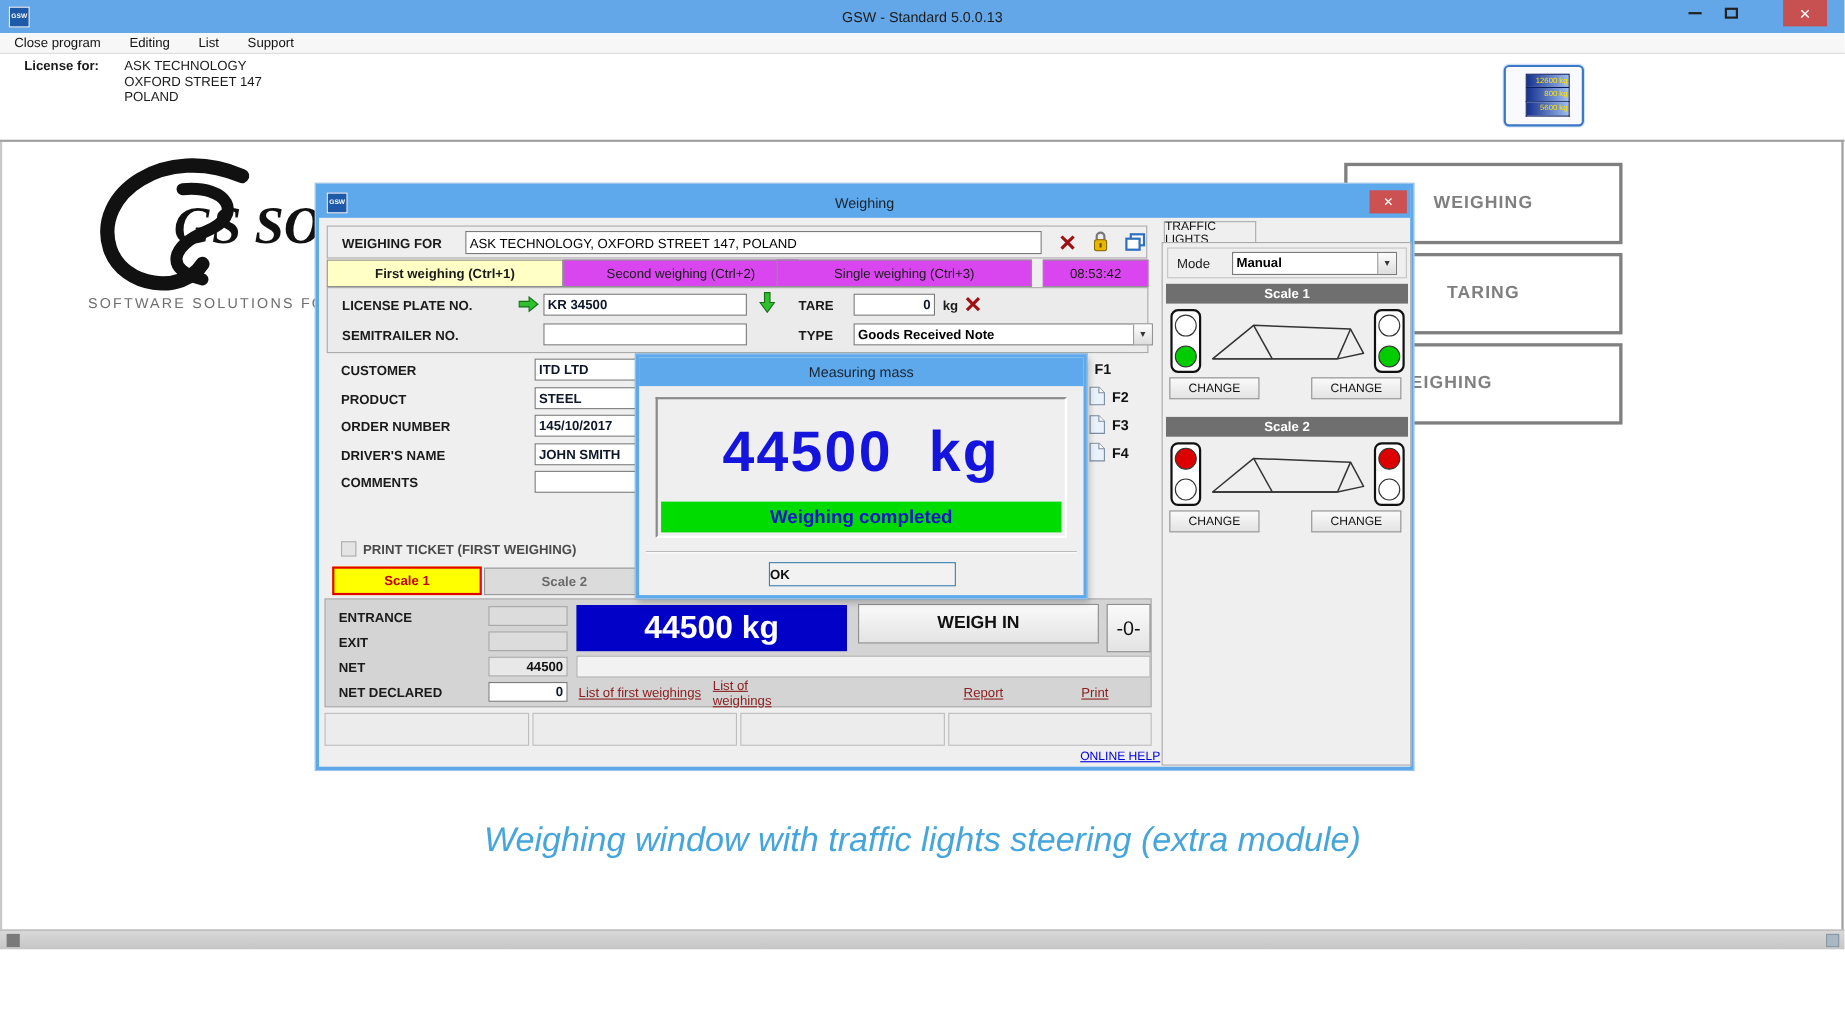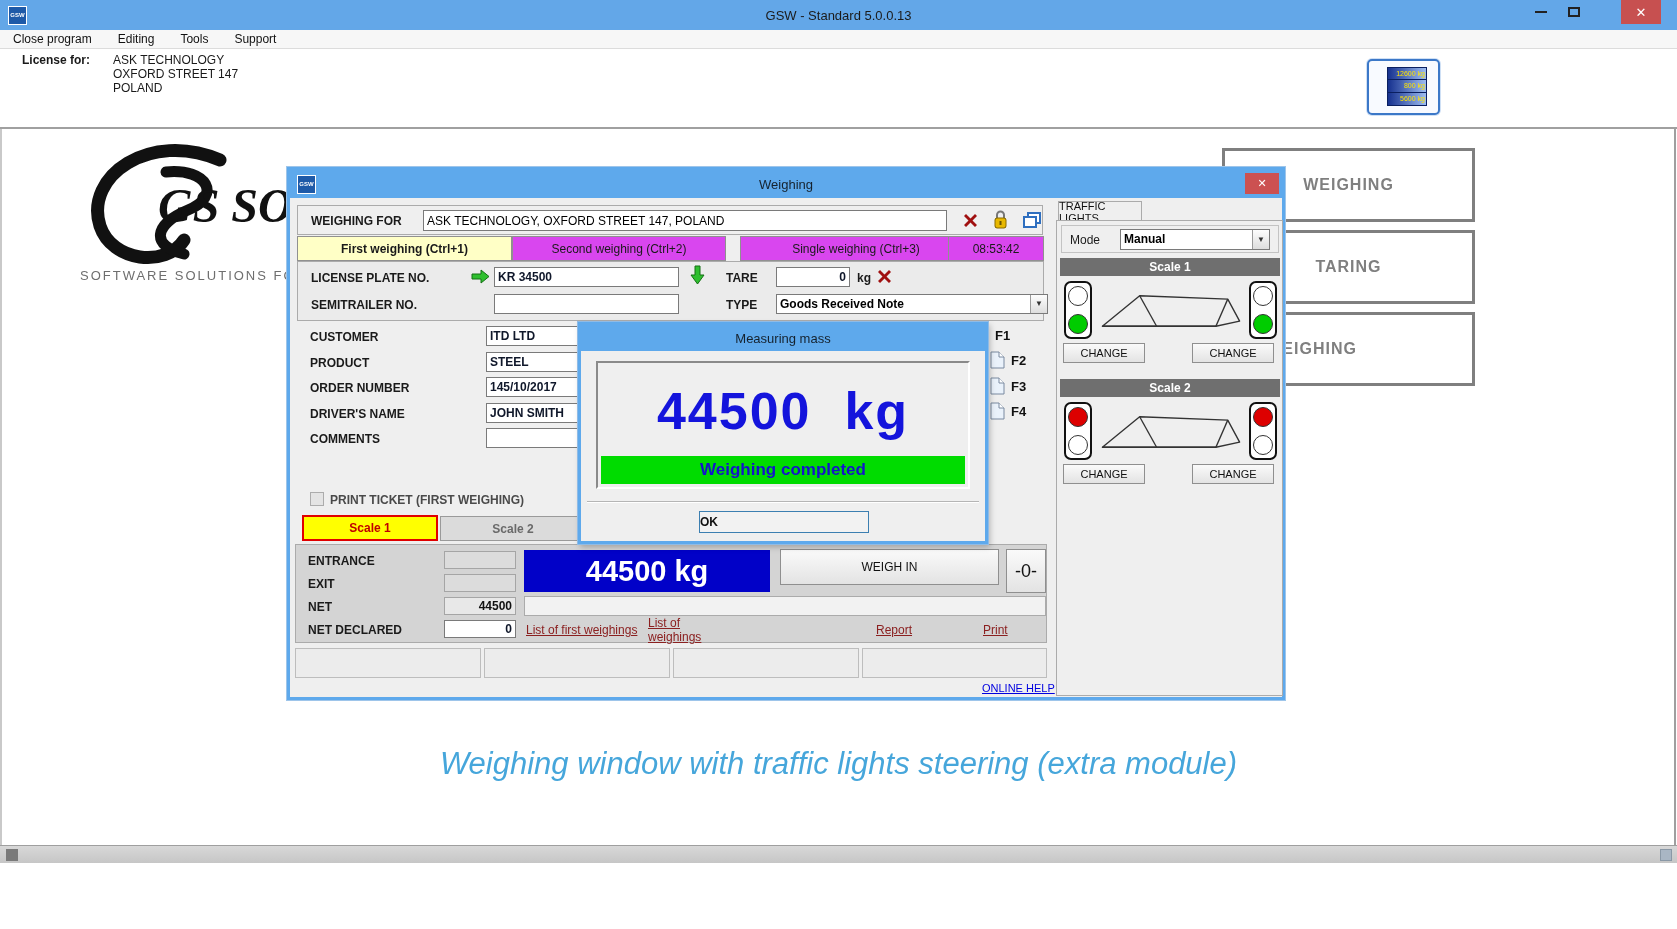--- a/index.html
+++ b/index.html
@@ -71,21 +71,21 @@
       </div>
     <div class="winbtn" style="right:88px; width:30px;">
       <div style="width:12px;height:10px;border:2px solid #222;"></div>
       </div>
     <div class="winbtn" style="right:16px; width:40px; background:#C75050; color:#fff; font-size:13px;">✕</div>
   </div>
 
   <div class="abs menubar">
     <span>Close program</span>
     <span>Editing</span>
-    <span>Tools</span>
+    <span>List</span>
     <span>Support</span>
   </div>
 
   <div class="abs lbl" style="left:22px; top:53px;">License for:</div>
   <div class="abs txt" style="left:113px; top:53px;">ASK TECHNOLOGY</div>
   <div class="abs txt" style="left:113px; top:67px;">OXFORD STREET 147</div>
   <div class="abs txt" style="left:113px; top:81px;">POLAND</div>
 
   <div class="abs" style="left:1367px; top:59px; width:73px; height:56px; border:2px solid #3C78C8;
        border-radius:5px; background:#F8FAFF; box-shadow:0 0 0 1px #cfe0f5;">
@@ -156,21 +156,21 @@
         <rect x="2" y="6" width="12" height="10" fill="#fff" stroke="#2F6FBF" stroke-width="2"></rect>
       </svg>
     </div>
 
     <div class="abs tab" style="left:7px; top:66px; width:215px; height:25px; background:#FFFFC6; font-weight:bold;">
         <span>First weighing (Ctrl+1)</span>
       </div>
     <div class="abs tab" style="left:222px; top:66px; width:214px; height:25px;">
         <span>Second weighing (Ctrl+2)</span>
       </div>
-    <div class="abs tab" style="left:450px; top:66px; width:232px; height:25px;align-items:center;">
+    <div class="abs tab" style="left:416px; top:66px; width:232px; height:25px;align-items:center;">
         <span>Single weighing (Ctrl+3)</span>
       </div>
     <div class="abs tab" style="left:658px; top:66px; width:96px; height:25px;">
         <span>08:53:42</span>
       </div>
 
     <div class="abs panel" style="left:7px; top:91px; width:747px; height:60px; background:#EBEBEB;">
       <span class="abs lbl" style="left:13px; top:9px;">LICENSE PLATE NO.</span>
       <svg class="abs" style="left:173px; top:7px;" width="19" height="15" viewBox="0 0 19 15">
         <path d="M1,5 H10 V1 L18,7.5 L10,14 V10 H1 Z" fill="#2FBF2F" stroke="#157015"></path>
@@ -258,21 +258,21 @@
            font-size:12px; font-weight:bold; color:#111; text-align:right; line-height:16px; padding-right:3px;"><span>44500</span></div>
       <span class="abs lbl" style="left:12px; top:78px;">NET DECLARED</span>
       <input class="abs inp blue" style="left: 148px; top: 75px; width: 72px; height: 18px; text-align: right;" value="0">
 
       <div class="abs" style="left:228px; top:5px; width:246px; height:42px; background:#0101C8; color:#fff;
            font-size:29px; font-weight:bold; display:flex; align-items:center; justify-content:center; gap:8px;">
         <span>44500</span>
         <span>kg</span>
       </div>
 
-      <div class="abs btn" style="left:484px; top:4px; width:219px; height:36px; font-size:12px;">
+      <div class="abs btn" style="left:484px; top:4px; width:219px; height:36px; font-size:16px;font-weight:bold;">
           <span>WEIGH IN</span>
         </div>
 
       <div class="abs btn" style="left:710px; top:4px; width:40px; height:44px; font-size:18px;">
           <span>-0-</span>
         </div>
 
       <div class="abs" style="left:228px; top:51px; width:522px; height:20px; background:#F2F2F2; border:1px solid #ABABAB;"></div>
 
       <span class="abs link" style="left:230px; top:78px;">List of first weighings</span>

